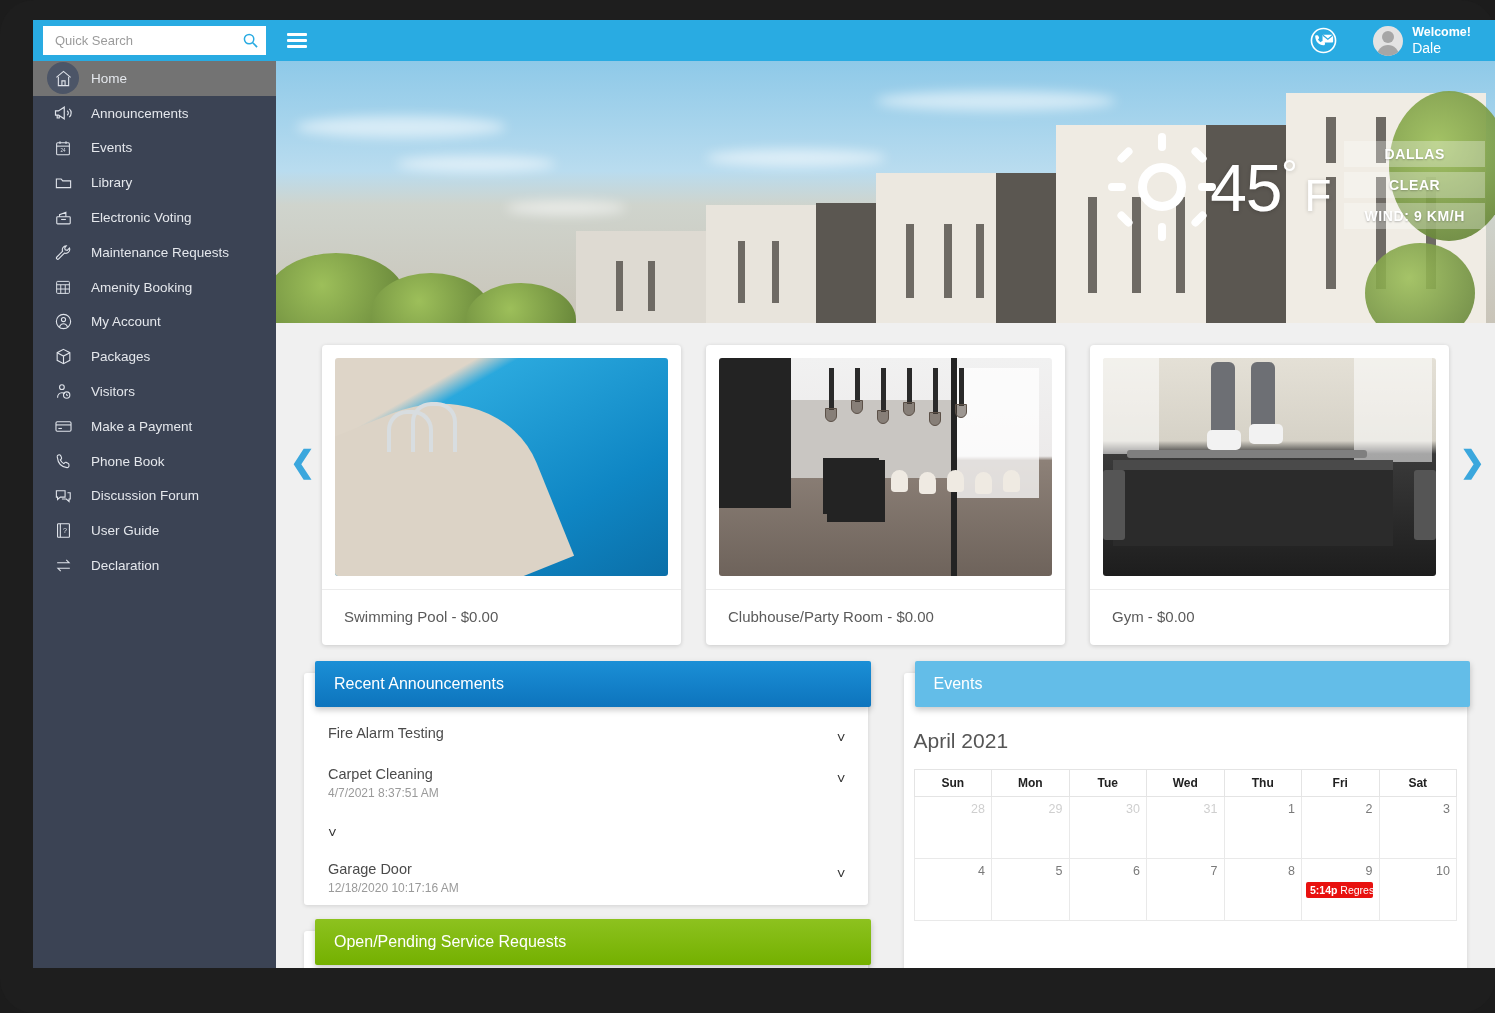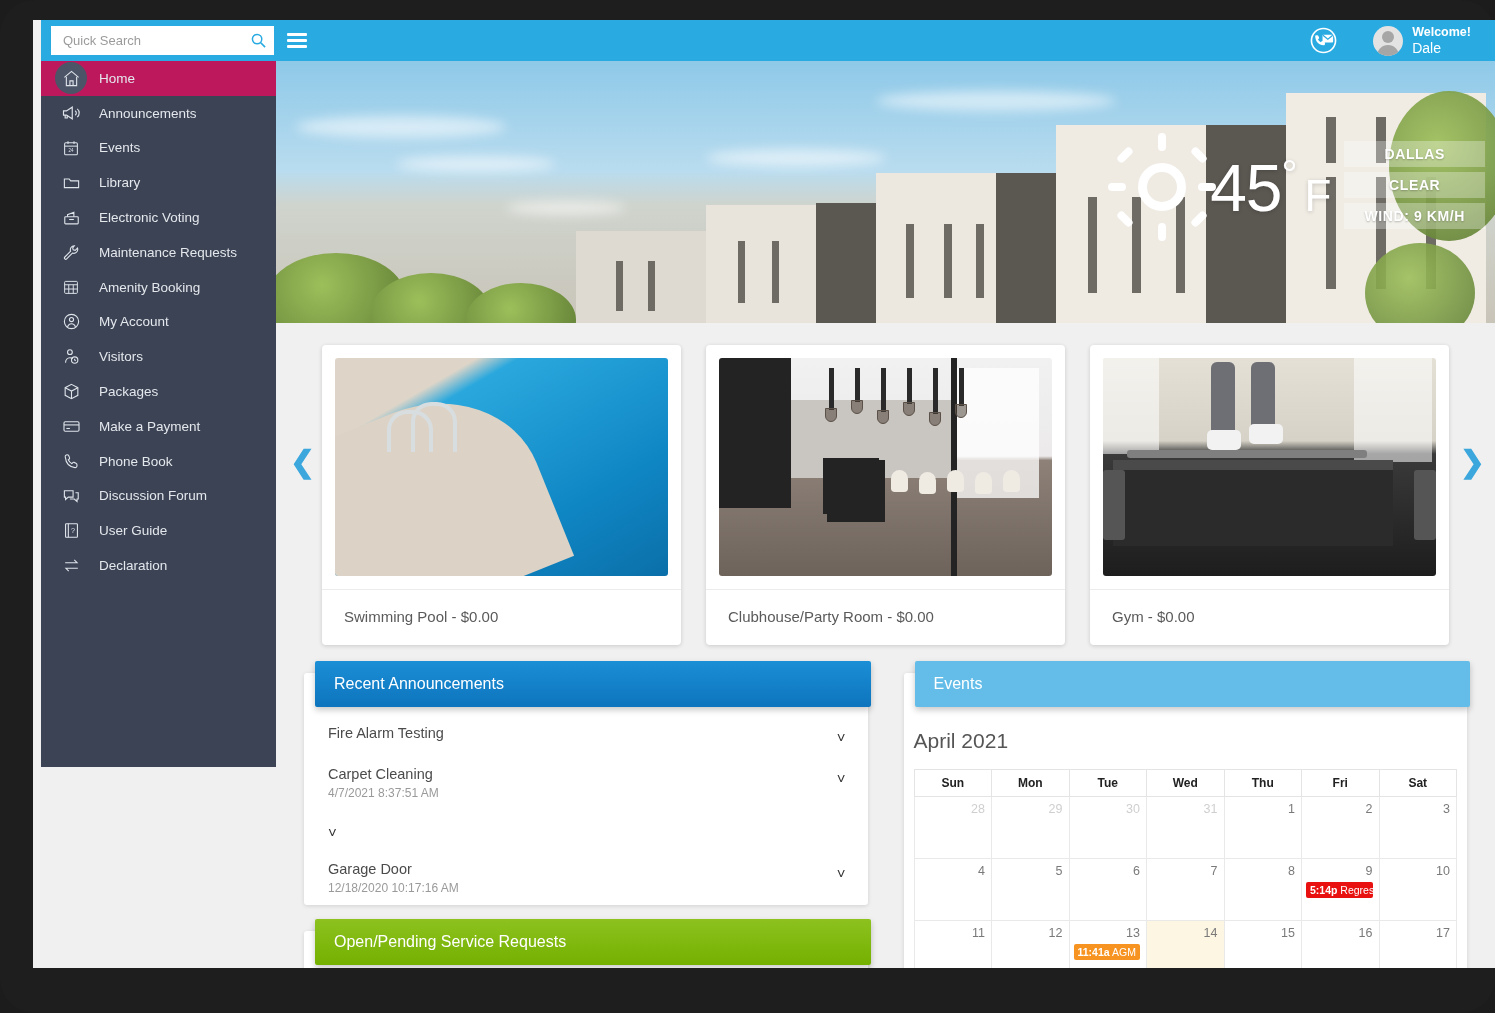--- a/index.html
+++ b/index.html
@@ -17,22 +17,22 @@
   }
   #screen {
     position: absolute; left: 33px; top: 20px;
     width: 1462px; height: 948px;
     background: #f0f0f0;
     overflow: hidden;
   }
 
   
   #sidebar {
-    position: absolute; left: 8px; top: 0;
-    width: 243px; height: 747px;
+    position: absolute; left: 0; top: 0;
+    width: 243px; height: 948px;
     background: #3b4354;
   }
   .search-wrap {
     height: 41px; background: #29abe2;
     padding: 6px 10px 6px 10px;
     display: flex; align-items: center;
   }
   .search-box {
     flex: 1; height: 29px; background: #fff;
     display: flex; align-items: center;
@@ -45,21 +45,21 @@
   }
   .search-box input::placeholder { color: #9b9b9b; }
   .search-ico { color: #29abe2; display: flex; align-items: center; }
   .nav-list { padding-top: 0px; }
   .nav-item {
     display: flex; align-items: center;
     height: 34.8px; padding-left: 14px;
     color: #e4e7ec; font-size: 13.5px;
     cursor: pointer;
   }
-  .nav-item.active { background: #be185d; }
+  .nav-item.active { background: #737373; }
   .nav-item .ni-ico {
     width: 32px; height: 32px;
     display: flex; align-items: center; justify-content: center;
     margin-right: 12px; flex: 0 0 32px;
   }
   .nav-item.active .ni-ico {
     background: #4c5567; border-radius: 50%;
   }
   .nav-item svg { display: block; }
 
@@ -370,38 +370,38 @@
                 <circle cx="12" cy="9.5" r="2.6"></circle>
                 <path d="M7 19c.8-2.8 2.6-4.2 5-4.2s4.2 1.4 5 4.2"></path>
               </svg>
         </span>
         <span>My Account</span>
       </div>
 
       <div class="nav-item">
         <span class="ni-ico">
           <svg width="19" height="19" viewBox="0 0 24 24" fill="none" stroke="#dfe3ea" stroke-width="1.4">
+                <path d="M12 3l8 4.2v9.6L12 21l-8-4.2V7.2z"></path>
+                <path d="M4 7.2l8 4.3 8-4.3"></path>
+                <line x1="12" y1="11.5" x2="12" y2="21"></line>
+              </svg>
+        </span>
+        <span>Packages</span>
+      </div>
+
+      <div class="nav-item">
+        <span class="ni-ico">
+          <svg width="19" height="19" viewBox="0 0 24 24" fill="none" stroke="#dfe3ea" stroke-width="1.4">
                 <circle cx="10" cy="6.5" r="3"></circle>
                 <path d="M4.5 20c0-4 2.5-6.5 5.5-6.5 1.4 0 2.7.6 3.7 1.6"></path>
                 <circle cx="16" cy="16.5" r="4"></circle>
                 <path d="M16 14.7v1.8l1.3 1"></path>
               </svg>
         </span>
         <span>Visitors</span>
-      </div>
-
-      <div class="nav-item">
-        <span class="ni-ico">
-          <svg width="19" height="19" viewBox="0 0 24 24" fill="none" stroke="#dfe3ea" stroke-width="1.4">
-                <path d="M12 3l8 4.2v9.6L12 21l-8-4.2V7.2z"></path>
-                <path d="M4 7.2l8 4.3 8-4.3"></path>
-                <line x1="12" y1="11.5" x2="12" y2="21"></line>
-              </svg>
-        </span>
-        <span>Packages</span>
       </div>
 
       <div class="nav-item">
         <span class="ni-ico">
           <svg width="19" height="19" viewBox="0 0 24 24" fill="none" stroke="#dfe3ea" stroke-width="1.4">
                 <rect x="2.5" y="6" width="19" height="12" rx="1.6"></rect>
                 <line x1="2.5" y1="10" x2="21.5" y2="10"></line>
                 <line x1="5.5" y1="14.5" x2="10" y2="14.5"></line>
               </svg>
         </span>
@@ -709,44 +709,20 @@
                         <div>8</div>
                       </td>
                       <td>
                         <div>9</div>
                         <span class="ev" style="background: rgb(232, 17, 15);"><b>5:14p</b><span> Regression</span></span>
                       </td>
                       <td>
                         <div>10</div>
                       </td>
                     </tr>
-                    <tr>
-                      <td>
-                        <div>11</div>
-                      </td>
-                      <td>
-                        <div>12</div>
-                      </td>
-                      <td>
-                        <div>13</div>
-                        <span class="ev" style="background: rgb(247, 148, 33);"><b>11:41a</b><span> AGM</span></span>
-                      </td>
-                      <td class="today">
-                        <div>14</div>
-                      </td>
-                      <td>
-                        <div>15</div>
-                      </td>
-                      <td>
-                        <div>16</div>
-                      </td>
-                      <td>
-                        <div>17</div>
-                      </td>
-                    </tr>
                   </tbody>
             </table>
           </div>
         </div>
       </div>
 
     </div>
   </div>
 
 </div>

